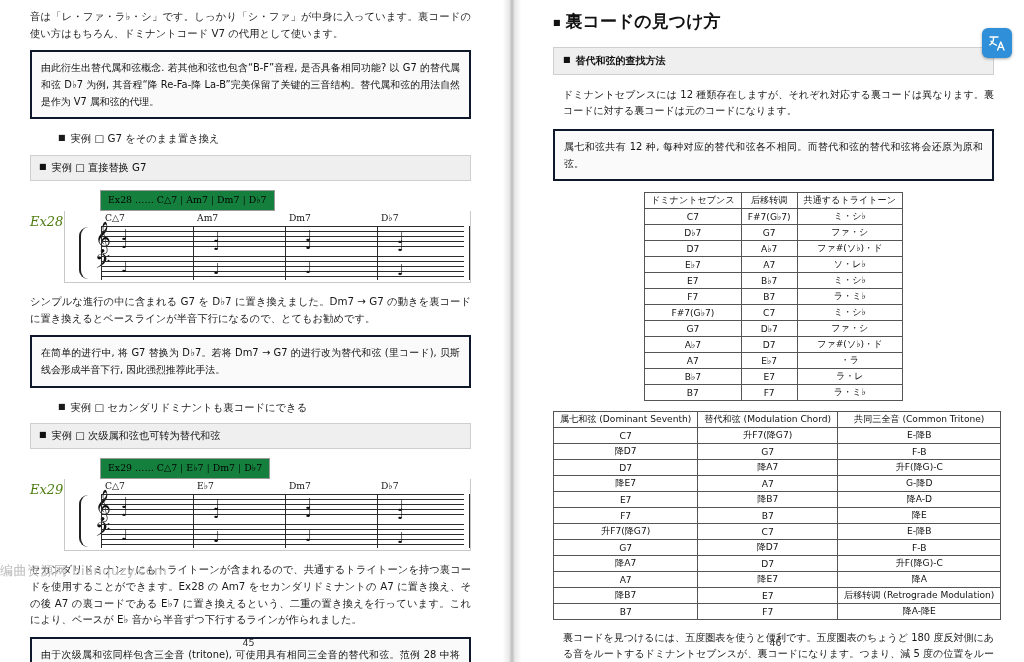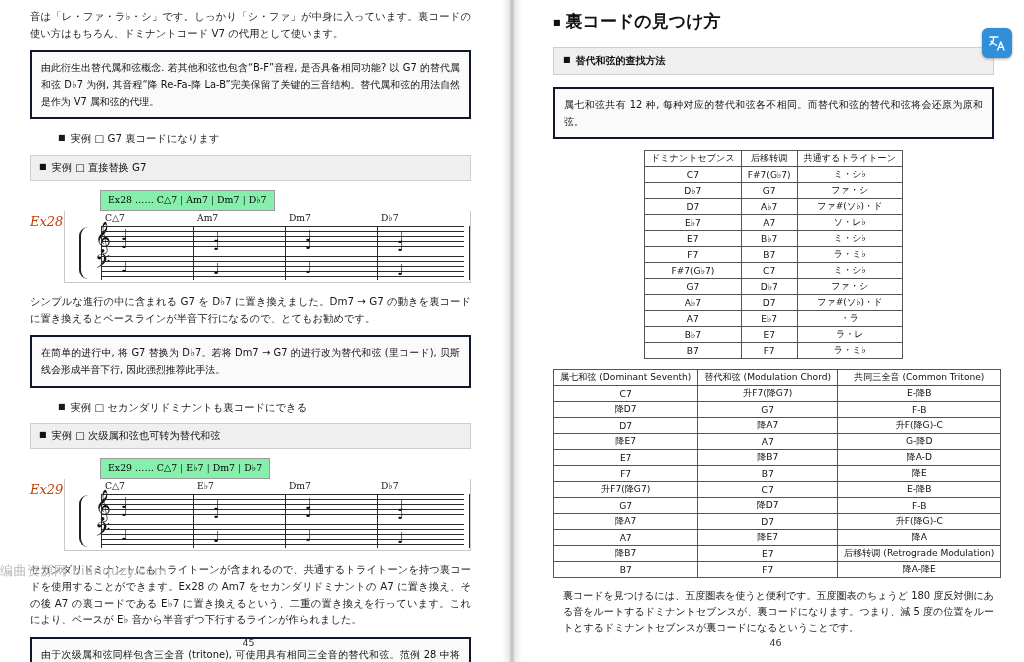--- a/index.html
+++ b/index.html
@@ -44,24 +44,24 @@
   }
   .bullet-sq::before { content:"■"; font-size:8px; margin-right:5px; vertical-align:2px; }
 
   .indent { margin-left:28px; }
 
   
   .ex-wrap { margin:4px 0 10px 0; position:relative; padding-left:34px; }
   .ex-label {
     position:absolute; left:0; top:26px;
     font-family:"DejaVu Serif", serif;
-    font-size:13px; font-style:italic; color:#c2410c;text-align:center;
+    font-size:13px; font-style:italic; color:#4d7c0f;text-align:center;
   }
   .ex-head {
-    border:1px solid #9a9a9a; background:#86efac;
+    border:1px solid #9a9a9a; background:#15803d;
     font-family:"DejaVu Serif", serif;
     font-size:9.4px; padding:3px 7px; display:inline-block;
     margin-left:36px;
   }
   .staff-box { border:1px solid #c9c9c9; border-top:none; background:#fff; position:relative; height:72px; }
   .chordrow { position:relative; height:15px; }
   .chordrow span {
     position:absolute; top:1px;
     font-family:"DejaVu Serif", serif; font-size:9.2px; color:#111;
   }
@@ -115,21 +115,21 @@
 
 <div class="spread">
 
   <div class="page page-left">
 
     <p class="jp para">音は「レ・ファ・ラ♭・シ」です。しっかり「シ・ファ」が中身に入っています。裏コードの使い方はもちろん、ドミナントコード V7 の代用として使います。</p>
 
     <div class="boxed">由此衍生出替代属和弦概念. 若其他和弦也包含“B-F”音程, 是否具备相同功能? 以 G7 的替代属和弦 D♭7 为例, 其音程“降 Re-Fa-降 La-B”完美保留了关键的三音结构。替代属和弦的用法自然是作为 V7 属和弦的代理。</div>
 
     <div class="jp indent">
-      <span class="bullet-sq"></span><span>実例 □ G7 裏コードになります</span>
+      <span class="bullet-sq"></span><span>実例 □ G7 をそのまま置き換え</span>
     </div>
 
     <div class="shaded-head">
       <span class="bullet-sq"></span><span>実例 □ 直接替换 G7</span>
     </div>
 
     <div class="ex-wrap">
       <div class="ex-label">Ex28</div>
       <div class="ex-head">Ex28 …… C△7｜Am7｜Dm7｜D♭7</div>
       <div class="staff-box">
@@ -251,20 +251,21 @@
   <div class="page page-right">
 
     <div class="right-h1">
       <span class="bullet-sq"></span><span>裏コードの見つけ方</span>
     </div>
 
     <div class="right-h2">
       <span class="bullet-sq"></span><span>替代和弦的查找方法</span>
     </div>
 
+    <p class="jp note-line">ドミナントセブンスには 12 種類存在しますが、それぞれ対応する裏コードは異なります。裏コードに対する裏コードは元のコードになります。</p>
 
     <div class="boxed">属七和弦共有 12 种, 每种对应的替代和弦各不相同。而替代和弦的替代和弦将会还原为原和弦。</div>
 
     <table class="tbl tbl-jp">
       <thead>
         <tr>
           <th>ドミナントセブンス</th>
           <th>后移转调</th>
           <th>共通するトライトーン</th>
         </tr>

